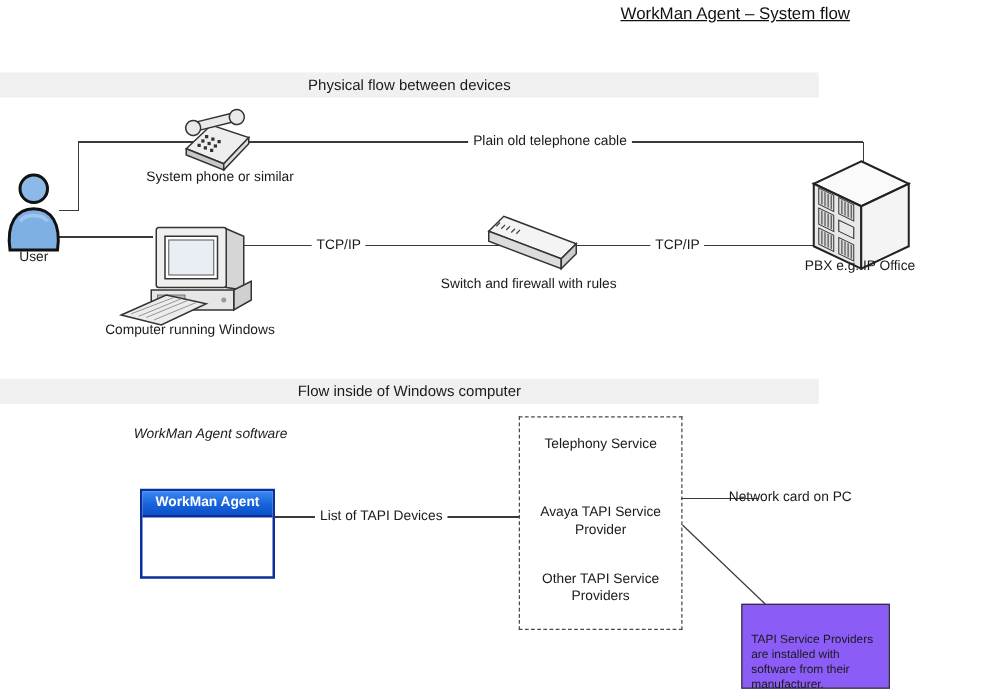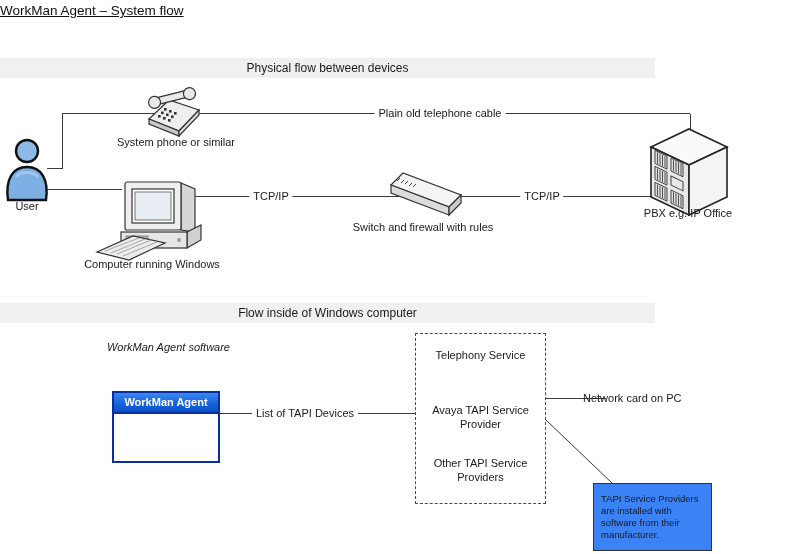--- a/index.html
+++ b/index.html
@@ -1,21 +1,21 @@
 <!DOCTYPE html>
 <html><head>
 <meta charset="utf-8">
 <style>
   html,body{margin:0;padding:0;background:#fff;}
   .stage{
     position:relative;width:800px;height:554px;background:#ffffff;overflow:hidden;
     font-family:"Liberation Sans","DejaVu Sans",sans-serif;color:#1a1a1a;
   }
   .title{
-    position:absolute;top:3px;left:0;width:680px;text-align:left;
+    position:absolute;top:3px;left:0;width:680px;text-align:right;
     font-size:13.5px;text-decoration:underline;color:#111;
   }
   .bar{
     position:absolute;left:0;width:655px;height:20px;background:#f0f0f0;
     text-align:center;font-size:12px;line-height:20px;color:#1a1a1a;
   }
   .bar1{top:58px;}
   .bar2{top:303px;}
   .wires{position:absolute;left:0;top:0;width:800px;height:554px;z-index:1;}
   .wires line{stroke:#3a3a3a;stroke-width:1;}
@@ -40,22 +40,22 @@
   .dashed-box{
     position:absolute;left:415px;top:333px;width:129px;height:169px;z-index:3;
     border:1.5px dashed #4a4a4a;background:transparent;
   }
   .dash-lbl{
     position:absolute;left:50%;transform:translateX(-50%);width:122px;
     text-align:center;font-size:11px;line-height:13.5px;color:#1a1a1a;
   }
   .note-box{
     position:absolute;left:593px;top:483px;width:119px;height:68px;z-index:3;
-    border:1px solid #333;background:#3b82f6;box-sizing:border-box;
-    padding:9px 7px 0 7px;font-size:9.5px;line-height:12px;color:#1a1a1a;
+    border:1px solid #333;background:#8b5cf6;box-sizing:border-box;
+    padding:22px 7px 0 7px;font-size:9.5px;line-height:12px;color:#1a1a1a;
   }
   .netlbl{
     position:absolute;left:583px;top:398px;transform:translateY(-50%);
     z-index:3;font-size:11px;white-space:nowrap;
   }
 </style>
 </head>
 <body>
 
 <div class="stage">

